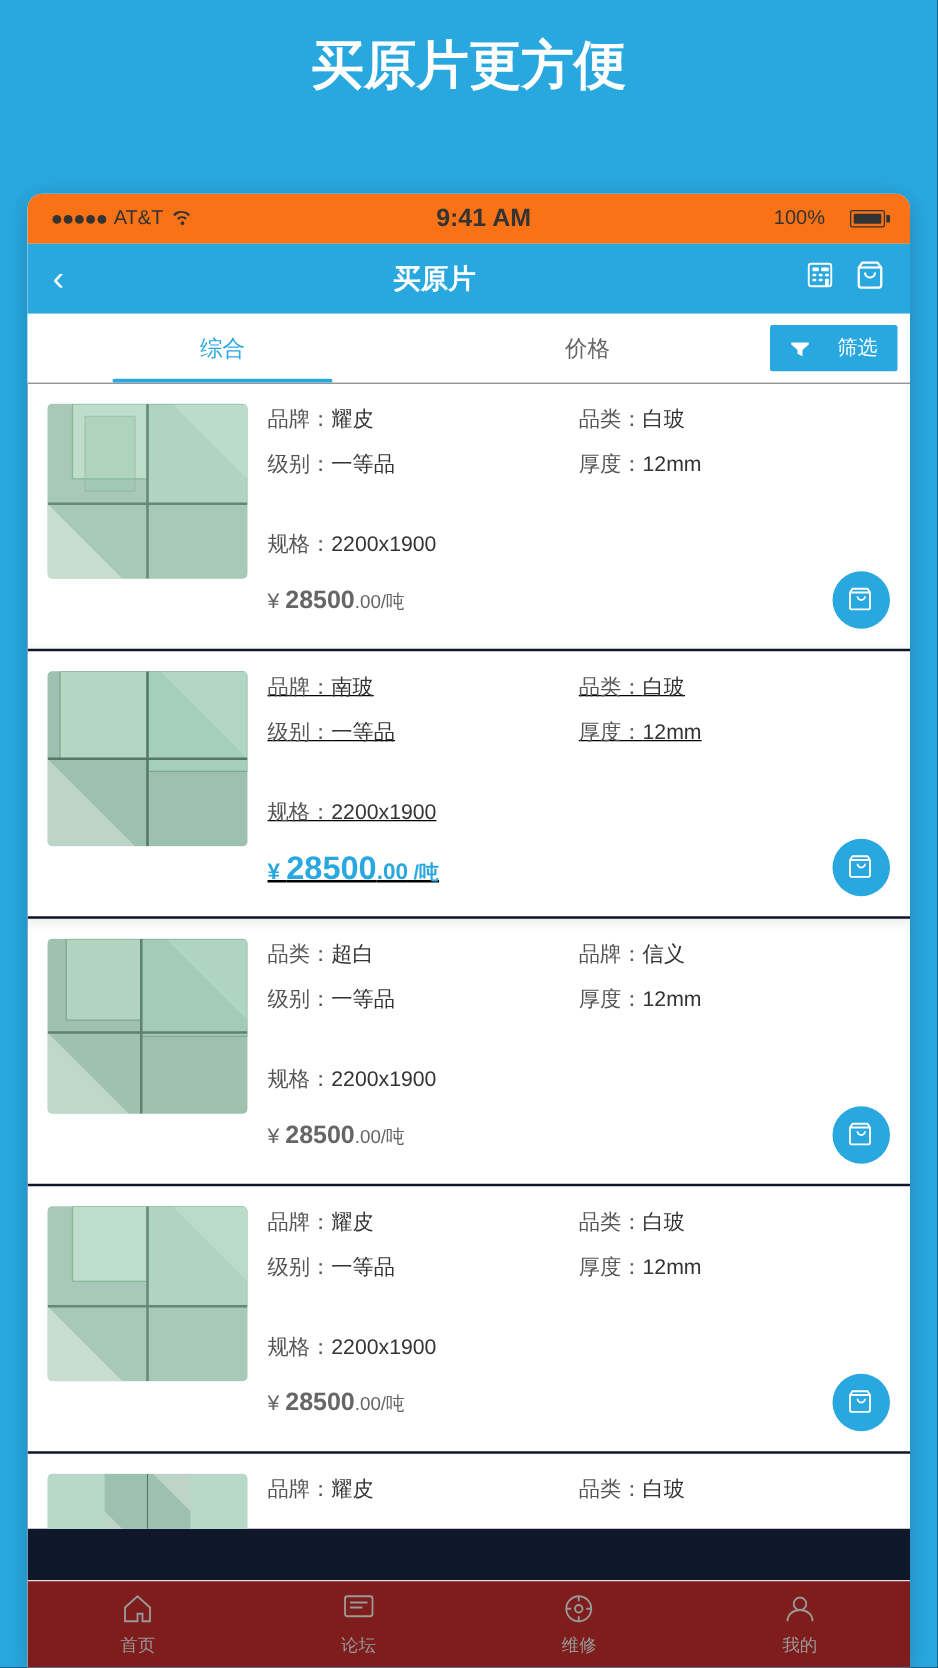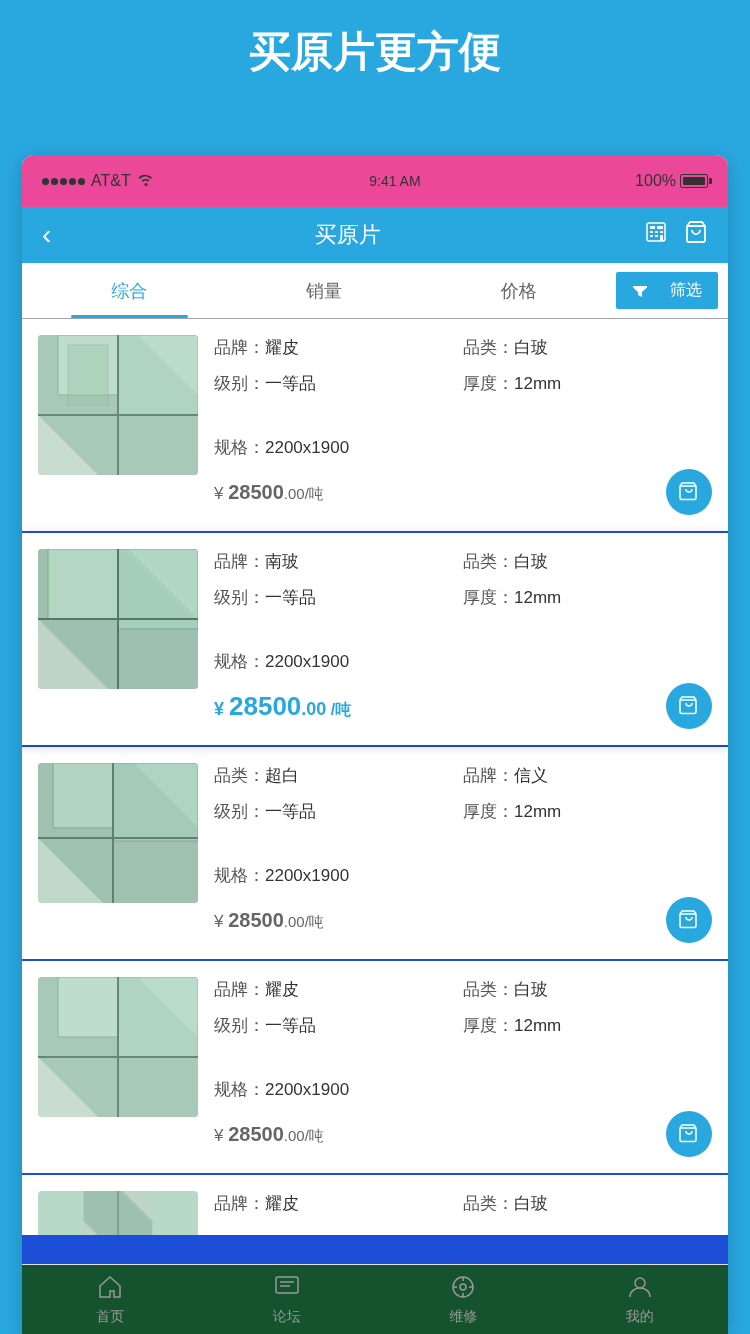--- a/index.html
+++ b/index.html
@@ -37,53 +37,53 @@
       right: 22px;
       bottom: 0;
       background: #fff;
       border-radius: 12px 12px 0 0;
       overflow: hidden;
       box-shadow: 0 4px 20px rgba(0,0,0,0.2);
     }
 
     
     .status-bar {
-      background: #ec4899;
-      height: 52px;
+      background: #f97316;
+      height: 40px;
       display: flex;
       align-items: center;
       justify-content: space-between;
       padding: 0 20px;
       font-size: 18px;
       color: #333;
     }
     .status-left { display: flex; align-items: center; gap: 6px; font-size: 16px; }
-    .status-center { font-size: 14px; font-weight: 400; }
-    .status-right { display: flex; align-items: center; gap: 4px; font-size: 16px; text-align: right; }
+    .status-center { font-size: 20px; font-weight: 700; }
+    .status-right { display: flex; align-items: center; gap: 20px; font-size: 16px; text-align: right; }
     .signal-dots { display: flex; gap: 2px; }
     .signal-dot { width: 7px; height: 7px; border-radius: 50%; background: #333; }
 
     
     .nav-bar {
       background: #29a8e0;
       height: 56px;
       display: flex;
       align-items: center;
       justify-content: space-between;
       padding: 0 20px;
     }
     .nav-back {
       color: #fff;
       font-size: 28px;
       font-weight: 300;
     }
     .nav-title {
       color: #fff;
       font-size: 22px;
-      font-weight: 400;
+      font-weight: 700;
     }
     .nav-icons { display: flex; gap: 16px; }
     .nav-icon { color: #fff; font-size: 22px; }
 
     
     .sort-bar {
       background: #fff;
       height: 56px;
       display: flex;
       align-items: center;
@@ -124,21 +124,21 @@
       padding: 8px 16px;
       font-size: 16px;
       display: flex;
       align-items: center;
       gap: 22px;
       cursor: pointer;
       white-space: nowrap;
     }
 
     
-    .product-list { background: #1d4ed8; }
+    .product-list { background: #0f172a; }
 
     .product-card {
       background: #fff;
       display: flex;
       margin-bottom: 2px;
       padding: 16px;
       align-items: flex-start;
       position: relative;
     }
     .product-card.highlighted {
@@ -218,21 +218,21 @@
       flex-shrink: 0;
     }
 
     
     .tab-bar {
       position: absolute;
       bottom: 0;
       left: 0;
       right: 0;
       height: 70px;
-      background: #14532d;
+      background: #7f1d1d;
       border-top: 1px solid #e0e0e0;
       display: flex;
       align-items: center;
     }
     .tab-item {
       flex: 1;
       display: flex;
       flex-direction: column;
       align-items: center;
       justify-content: center;
@@ -338,23 +338,20 @@
           </svg>
       </span>
     </div>
   </div>
 
   <div class="sort-bar">
     <div class="sort-item active">
       <span>综合</span>
     </div>
     <div class="sort-item">
-      <span>销量</span>
-    </div>
-    <div class="sort-item">
       <span>价格</span>
     </div>
     <button class="filter-btn">
       <svg width="16" height="16" viewBox="0 0 16 16" fill="white">
           <path d="M1 3h14v1.5L10 9v5l-4-2V9L1 4.5V3z"></path>
         </svg>
       <span>筛选</span>
     </button>
   </div>
 
@@ -390,21 +387,21 @@
             <svg width="22" height="22" viewBox="0 0 22 22" fill="none">
                 <path d="M4 2L2 5v12a1.5 1.5 0 001.5 1.5h13A1.5 1.5 0 0018 17V5l-2-3z" stroke="white" stroke-width="1.5" fill="none"></path>
                 <line x1="2" y1="5" x2="18" y2="5" stroke="white" stroke-width="1.5"></line>
                 <path d="M14 8a3 3 0 01-6 0" stroke="white" stroke-width="1.5" fill="none"></path>
               </svg>
           </div>
         </div>
       </div>
     </div>
 
-    <div class="product-card highlighted" style="margin-bottom: 2px;">
+    <div class="product-card highlighted" style="margin-bottom: 2px; text-decoration: underline;">
       <div class="product-image">
         <svg viewBox="0 0 160 140" xmlns="http://www.w3.org/2000/svg">
           <rect width="160" height="140" fill="#bdd4c6"></rect>
           <polygon points="0,0 90,0 160,70 160,140 70,140 0,70" fill="#9dc0b0"></polygon>
           <polygon points="10,0 80,0 80,70 10,70" fill="rgba(190,225,205,0.7)" stroke="#78a888" stroke-width="1"></polygon>
           <polygon points="80,0 160,0 160,80 80,80" fill="rgba(170,215,195,0.6)" stroke="#78a888" stroke-width="1"></polygon>
           <line x1="0" y1="70" x2="160" y2="70" stroke="#557766" stroke-width="2"></line>
           <line x1="80" y1="0" x2="80" y2="140" stroke="#557766" stroke-width="2"></line>
         </svg>
       </div>

